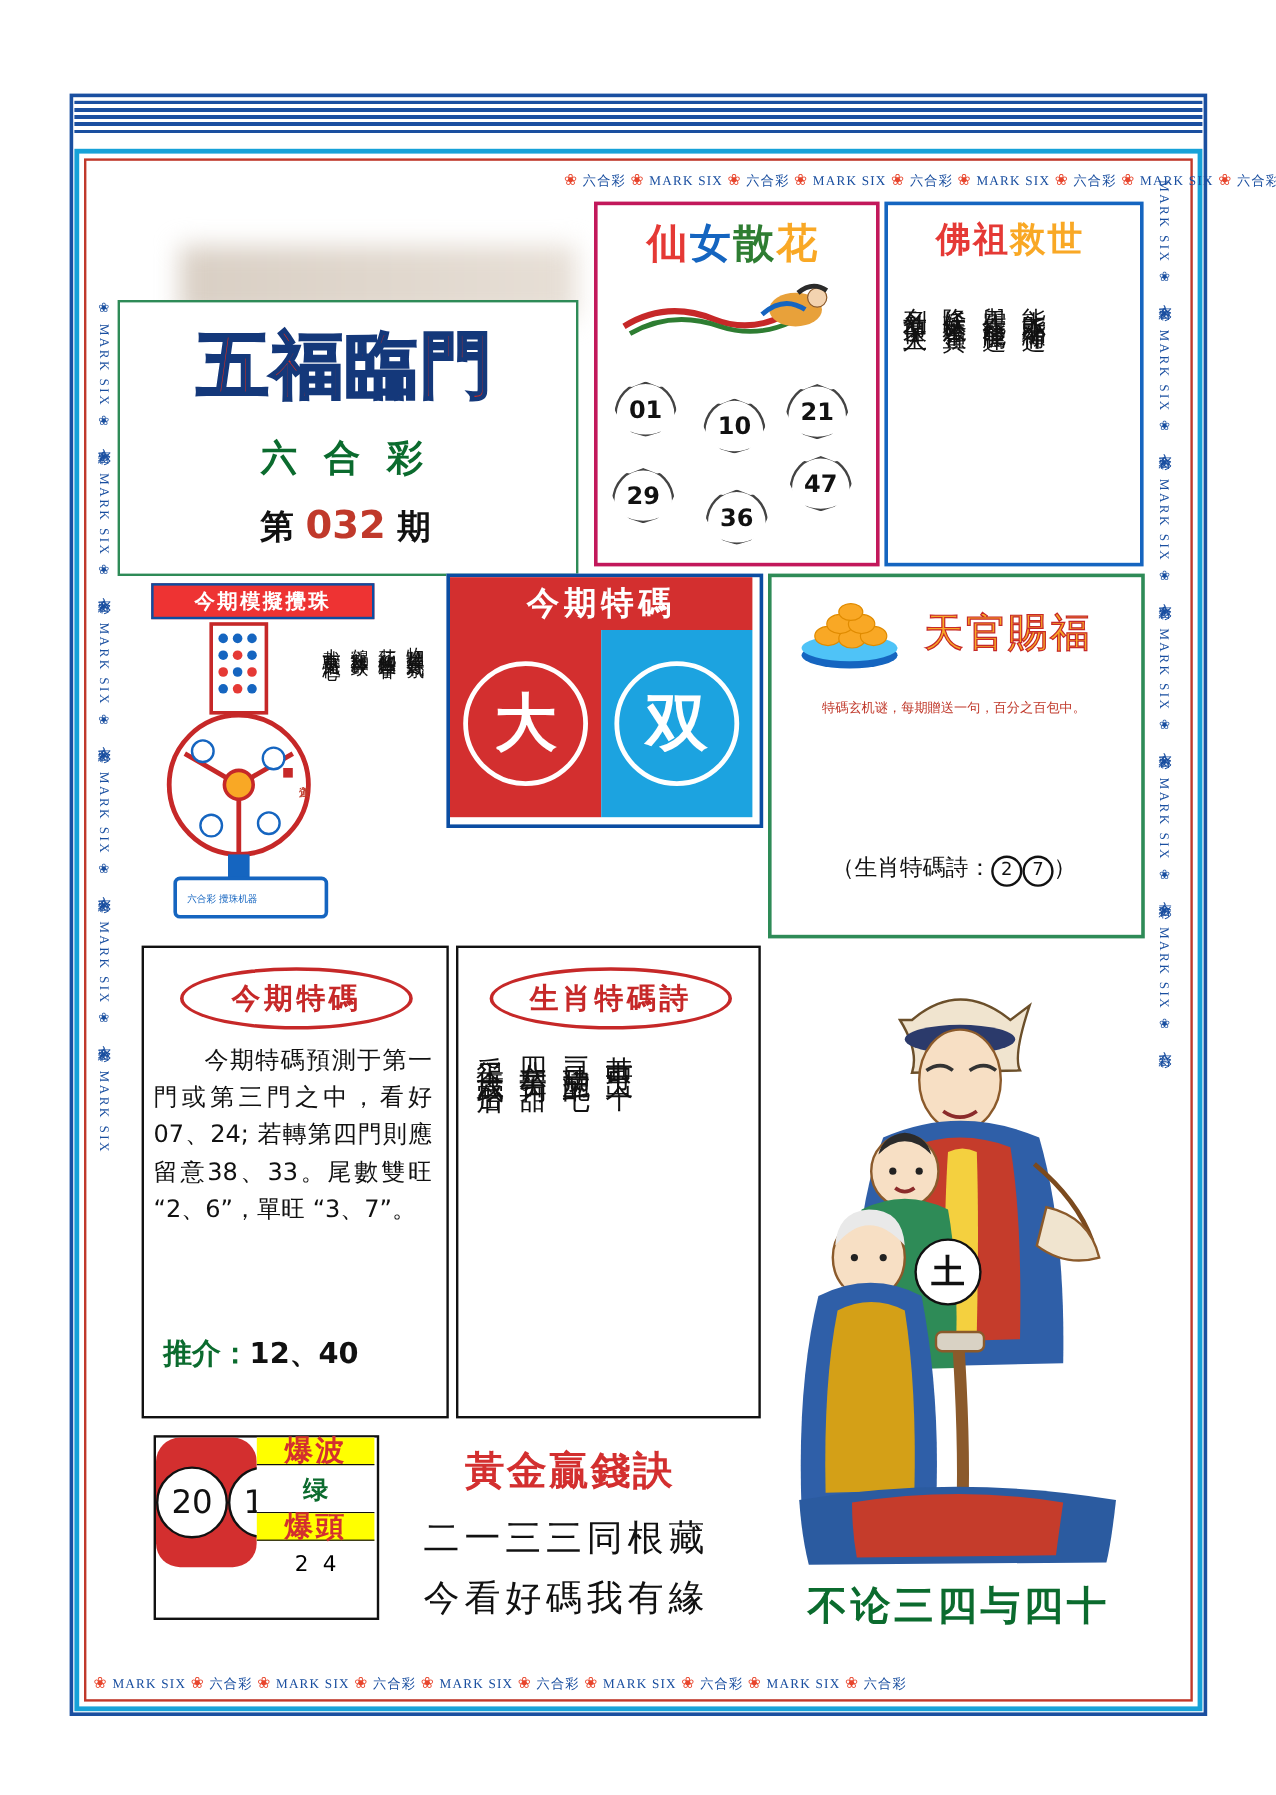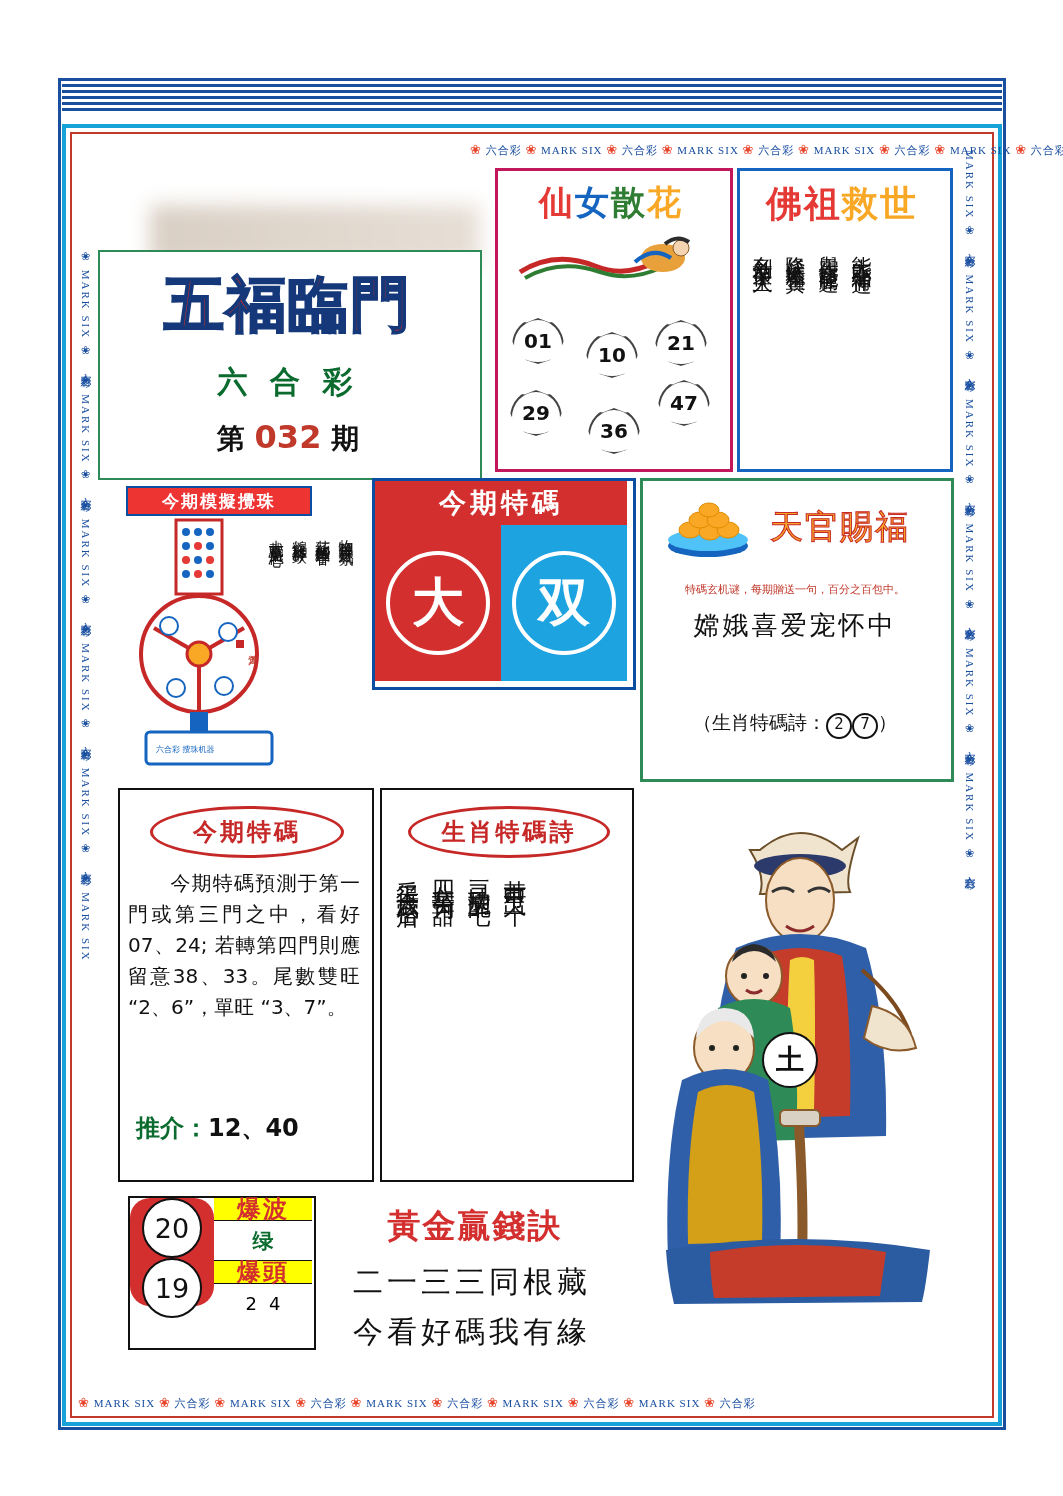--- a/index.html
+++ b/index.html
@@ -38,21 +38,21 @@
   .fairy-title span:nth-child(2){color:#1565c0;}
   .fairy-title span:nth-child(3){color:#2e7d32;}
   .fairy-title span:nth-child(4){color:#f9a825;}
   .fairy-img{position:absolute;left:515px;top:232px;width:195px;height:60px;}
   .ball{position:absolute;width:52px;height:46px;display:flex;align-items:center;justify-content:center;font-size:20px;font-weight:bold;color:#111;}
   .ball .petal{position:absolute;inset:0;background:#fff;border:2px solid #444;border-radius:50% 50% 50% 50%/60% 60% 40% 40%;clip-path:polygon(50% 0%,72% 10%,90% 6%,96% 28%,100% 50%,90% 74%,72% 92%,50% 100%,28% 92%,10% 74%,0 50%,4% 28%,10% 6%,28% 10%);}
   .ball span{position:relative;}
 
   
   .buddha{position:absolute;left:737px;top:168px;width:210px;height:298px;border:3px solid #1565c0;background:#ffffff;}
-  .buddha-title{position:absolute;left:745px;top:180px;width:194px;text-align:center;font-size:36px;font-weight:bold;letter-spacing:2px;}
+  .buddha-title{position:absolute;left:745px;top:180px;width:194px;text-align:center;font-size:29px;font-weight:bold;letter-spacing:2px;}
   .buddha-title span:nth-child(1){color:#e53935;}
   .buddha-title span:nth-child(2){color:#e53935;}
   .buddha-title span:nth-child(3){color:#f9a825;}
   .buddha-title span:nth-child(4){color:#f9a825;}
   .poem-v{position:absolute;top:240px;display:flex;flex-direction:row-reverse;gap:8px;}
   .poem-v .col{writing-mode:vertical-rl;font-size:20px;line-height:1.25;color:#111;font-family:"DejaVu Sans",sans-serif;letter-spacing:3px;}
 
   
   .sim-label{position:absolute;left:126px;top:486px;width:182px;height:26px;background:#e33;border:2px solid #0b4da2;display:flex;align-items:center;justify-content:center;}
   .sim-label span{color:#fff;font-size:17px;font-weight:bold;letter-spacing:2px;}
@@ -89,21 +89,21 @@
   .box-a-rec .lbl{color:#0b6b2e;}
   .box-a-rec .num{color:#111;}
 
   
   .box-b{position:absolute;left:380px;top:788px;width:250px;height:390px;border:2px solid #111;background:#fff;}
   .poem-b{position:absolute;left:392px;top:862px;display:flex;flex-direction:row-reverse;gap:6px;}
   .poem-b .col{writing-mode:vertical-rl;font-size:23px;line-height:1.3;letter-spacing:4px;color:#111;}
 
   
   .nb{position:absolute;left:128px;top:1196px;width:184px;height:150px;border:2px solid #111;}
-  .nb-l{position:absolute;left:130px;top:1198px;width:84px;height:108px;background:#d32f2f;display:flex;flex-direction:column;border-radius:20px;}
+  .nb-l{position:absolute;left:130px;top:1198px;width:84px;height:108px;background:#d32f2f;display:flex;border-radius:20px;}
   .nb-cell{flex:1;display:flex;align-items:center;justify-content:center;}
   .nb-circ{width:56px;height:56px;border-radius:50%;background:#fff;border:2px solid #111;display:flex;align-items:center;justify-content:center;font-size:27px;color:#111;}
   .nb-r{position:absolute;left:214px;top:1198px;width:98px;height:146px;background:#fff;display:flex;flex-direction:column;}
   .nb-tag{background:#ffff00;border-bottom:1px solid #111;height:22px;display:flex;align-items:center;justify-content:center;color:#d32f2f;font-weight:bold;font-size:24px;letter-spacing:2px;}
   .nb-val{height:39px;display:flex;align-items:center;justify-content:center;font-size:21px;color:#111;border-bottom:1px solid #111;}
   .nb-val.green{color:#0b6b2e;font-weight:bold;}
   .nb-digits{display:flex;align-items:center;justify-content:center;gap:12px;height:39px;font-size:18px;}
 
   
   .gold-title{position:absolute;left:330px;top:1204px;width:290px;text-align:center;font-size:33px;font-weight:bold;color:#d32f2f;letter-spacing:2px;}
@@ -306,21 +306,20 @@
       <ellipse cx="30" cy="30" rx="11" ry="8"></ellipse>
         <ellipse cx="50" cy="32" rx="11" ry="8"></ellipse>
       <ellipse cx="68" cy="30" rx="11" ry="8"></ellipse>
         <ellipse cx="40" cy="20" rx="11" ry="8"></ellipse>
       <ellipse cx="58" cy="20" rx="11" ry="8"></ellipse>
         <ellipse cx="49" cy="10" rx="10" ry="7"></ellipse>
     </g>
   </svg>
   <div class="tg-title">天官賜福</div>
   <div class="tg-note">特碼玄机谜，每期贈送一句，百分之百包中。</div>
-  <div class="tg-line1">嫦娥喜爱宠怀中</div>
   <div class="tg-lucky">
     <span>（生肖特碼詩：</span><span class="circnum">2</span><span class="circnum">7</span><span>）</span>
   </div>
 
   <div class="box-a"></div>
   <div class="oval" style="left:150px;top:806px;width:188px;height:46px;">
     <span>今期特碼</span>
   </div>
   <div class="box-a-text">　　今期特碼預測于第一門或第三門之中，看好07、24; 若轉第四門則應留意38、33。尾數雙旺 “2、6”，單旺 “3、7”。</div>
   <div class="box-a-rec">
@@ -391,14 +390,15 @@
 
     <path d="M158 330 q6 90 4 150" stroke="#8b5a2b" stroke-width="10" fill="none"></path>
     <rect x="140" y="330" width="40" height="16" rx="5" fill="#d9d2c4" stroke="#8b5a2b" stroke-width="2"></rect>
 
     <path d="M26 470 q130 -22 264 0 q-4 36 -8 52 l-248 2 q-6 -24 -8 -54z" fill="#2b5ba0"></path>
     <path d="M70 472 q90 -14 176 0 q-4 28 -6 44 l-166 2 q-4 -22 -4 -46z" fill="#c53c2b"></path>
 
     <path d="M232 226 q36 8 44 42 q-28 8 -52 -10z" fill="#f0e4cf" stroke="#8b5a2b" stroke-width="2"></path>
   </svg>
   <div class="tu">土</div>
+  <div class="gods-caption">不论三四与四十</div>
 
 </div>
 
 </body></html>

